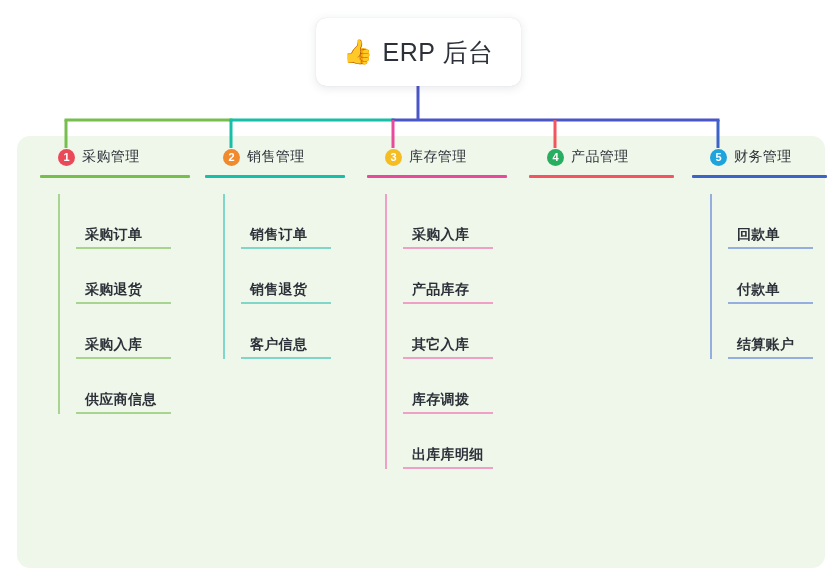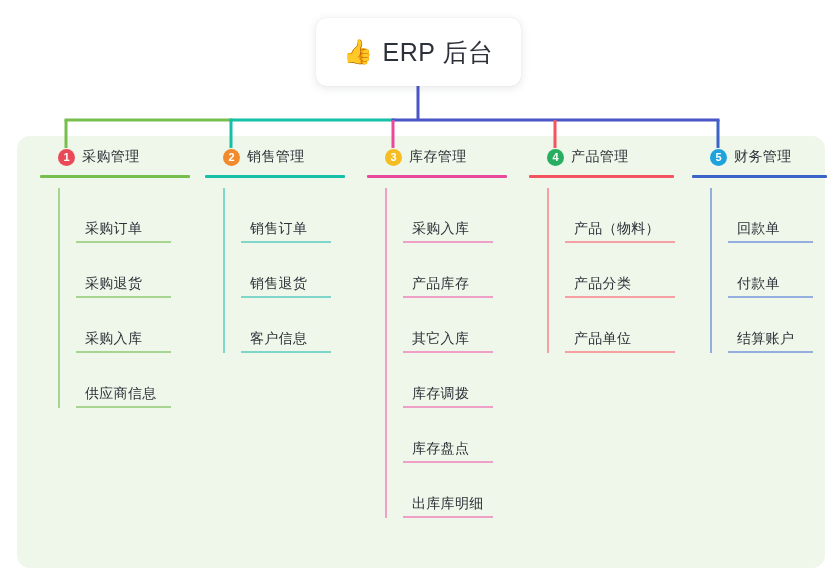--- a/index.html
+++ b/index.html
@@ -107,22 +107,23 @@
     letter-spacing: 0.4px;
   }
   .col-rule {
     height: 3px;
     margin-top: 6px;
     border-radius: 1px;
   }
 
   .items {
     position: relative;
-    margin-top: 10px;
+    margin-top: 16px;
     padding-left: 18px;
+    font-weight: bold;
   }
   .spine {
     position: absolute;
     left: 18px;
     top: 0;
     bottom: 0;
     width: 2px;
   }
   .item {
     position: relative;
@@ -237,50 +238,31 @@
           </div>
           <div class="item">
             <span class="item-label">其它入库</span>
             <div class="item-rule" style="width: 90px; background: rgb(239, 160, 198);"></div>
           </div>
           <div class="item">
             <span class="item-label">库存调拨</span>
             <div class="item-rule" style="width: 90px; background: rgb(239, 160, 198);"></div>
           </div>
           <div class="item">
-            <span class="item-label">库存盘点</span>
-            <div class="item-rule" style="width: 90px; background: rgb(239, 160, 198);"></div>
-          </div>
-          <div class="item">
             <span class="item-label">出库库明细</span>
             <div class="item-rule" style="width: 90px; background: rgb(239, 160, 198);"></div>
           </div>
         </div>
       </div>
       <div class="column" style="left: 529px;">
         <div class="col-head">
           <span class="badge" style="background: rgb(39, 174, 96);">4</span>
           <span class="col-title">产品管理</span>
         </div>
         <div class="col-rule" style="width: 145px; background: rgb(244, 84, 93);"></div>
-        <div class="items">
-          <div class="spine" style="background: rgb(246, 160, 164);"></div>
-          <div class="item">
-            <span class="item-label">产品（物料）</span>
-            <div class="item-rule" style="width: 110px; background: rgb(246, 160, 164);"></div>
-          </div>
-          <div class="item">
-            <span class="item-label">产品分类</span>
-            <div class="item-rule" style="width: 110px; background: rgb(246, 160, 164);"></div>
-          </div>
-          <div class="item">
-            <span class="item-label">产品单位</span>
-            <div class="item-rule" style="width: 110px; background: rgb(246, 160, 164);"></div>
-          </div>
-        </div>
       </div>
       <div class="column" style="left: 692px;">
         <div class="col-head">
           <span class="badge" style="background: rgb(30, 163, 221);">5</span>
           <span class="col-title">财务管理</span>
         </div>
         <div class="col-rule" style="width: 135px; background: rgb(59, 99, 200);"></div>
         <div class="items">
           <div class="spine" style="background: rgb(148, 174, 224);"></div>
           <div class="item">

